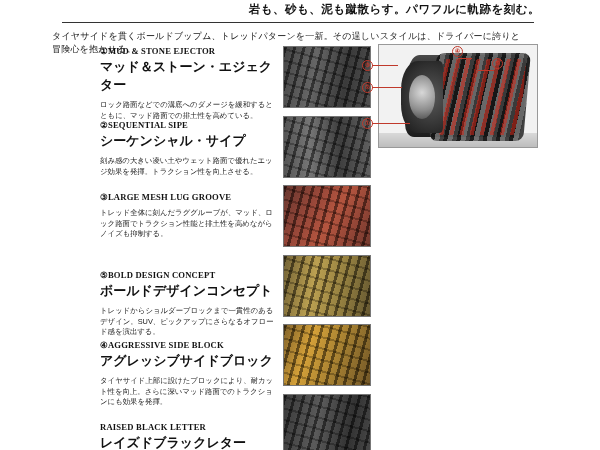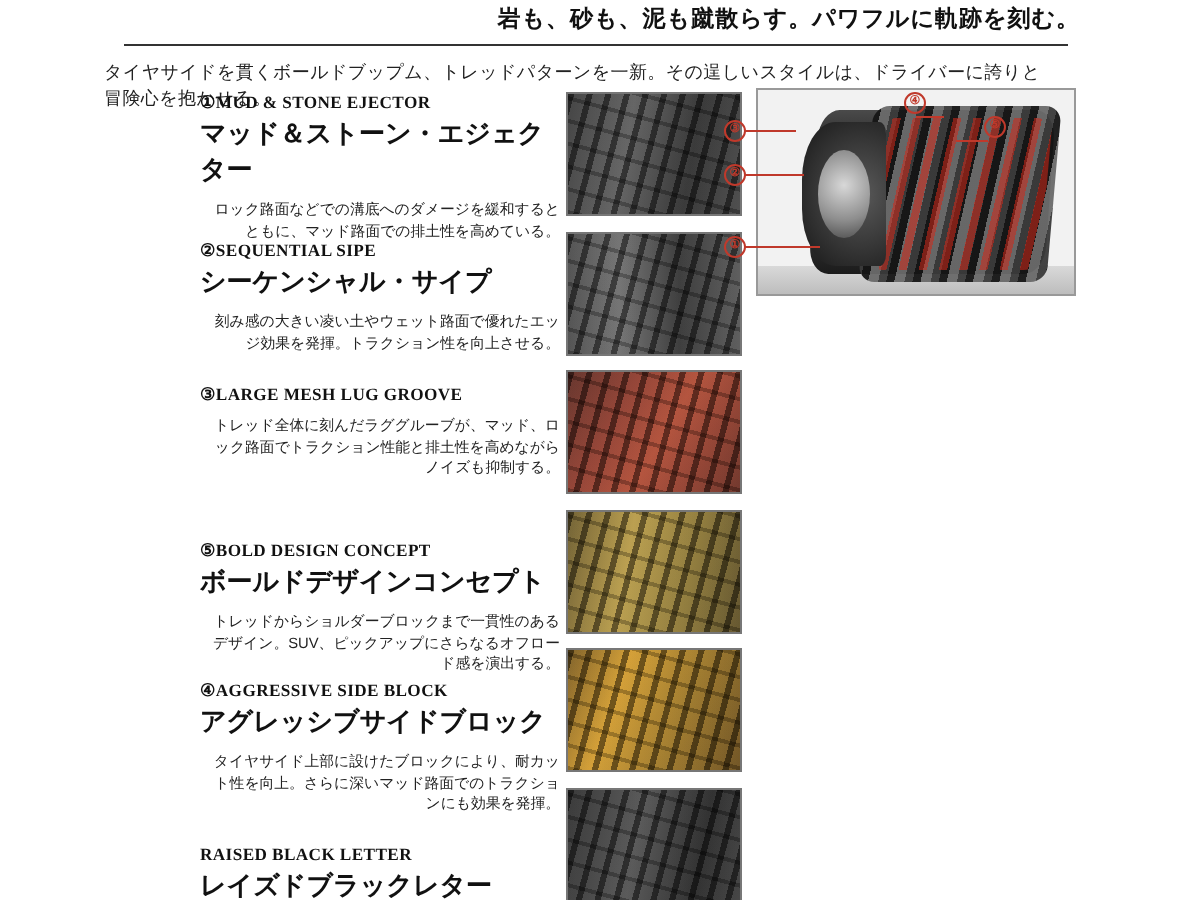--- a/index.html
+++ b/index.html
@@ -29,21 +29,21 @@
   }
   .feat{margin-bottom:8px;}
   .feat .ttl{
     font-size:8.6px;font-weight:bold;letter-spacing:.2px;color:#111;
     font-family:"Liberation Serif", serif;
   }
   .feat .ttl-jp{
     font-size:13px;font-weight:bold;color:#111;margin-top:2px;
   }
   .feat .desc{
-    font-size:7.4px;line-height:1.45;color:#222;margin-top:6px;text-align:right;
+    font-size:7.4px;line-height:1.45;color:#222;margin-top:6px;
   }
   .feat.f1{height:66px;}
   .feat.f2{height:64px;}
   .feat.f3{height:70px;}
   .feat.f4{height:74px;}
   .feat.f5{height:62px;}
   .feat.f6{height:60px;}
 
   
   .thumbs{position:absolute;left:283px;top:46px;width:88px;}

